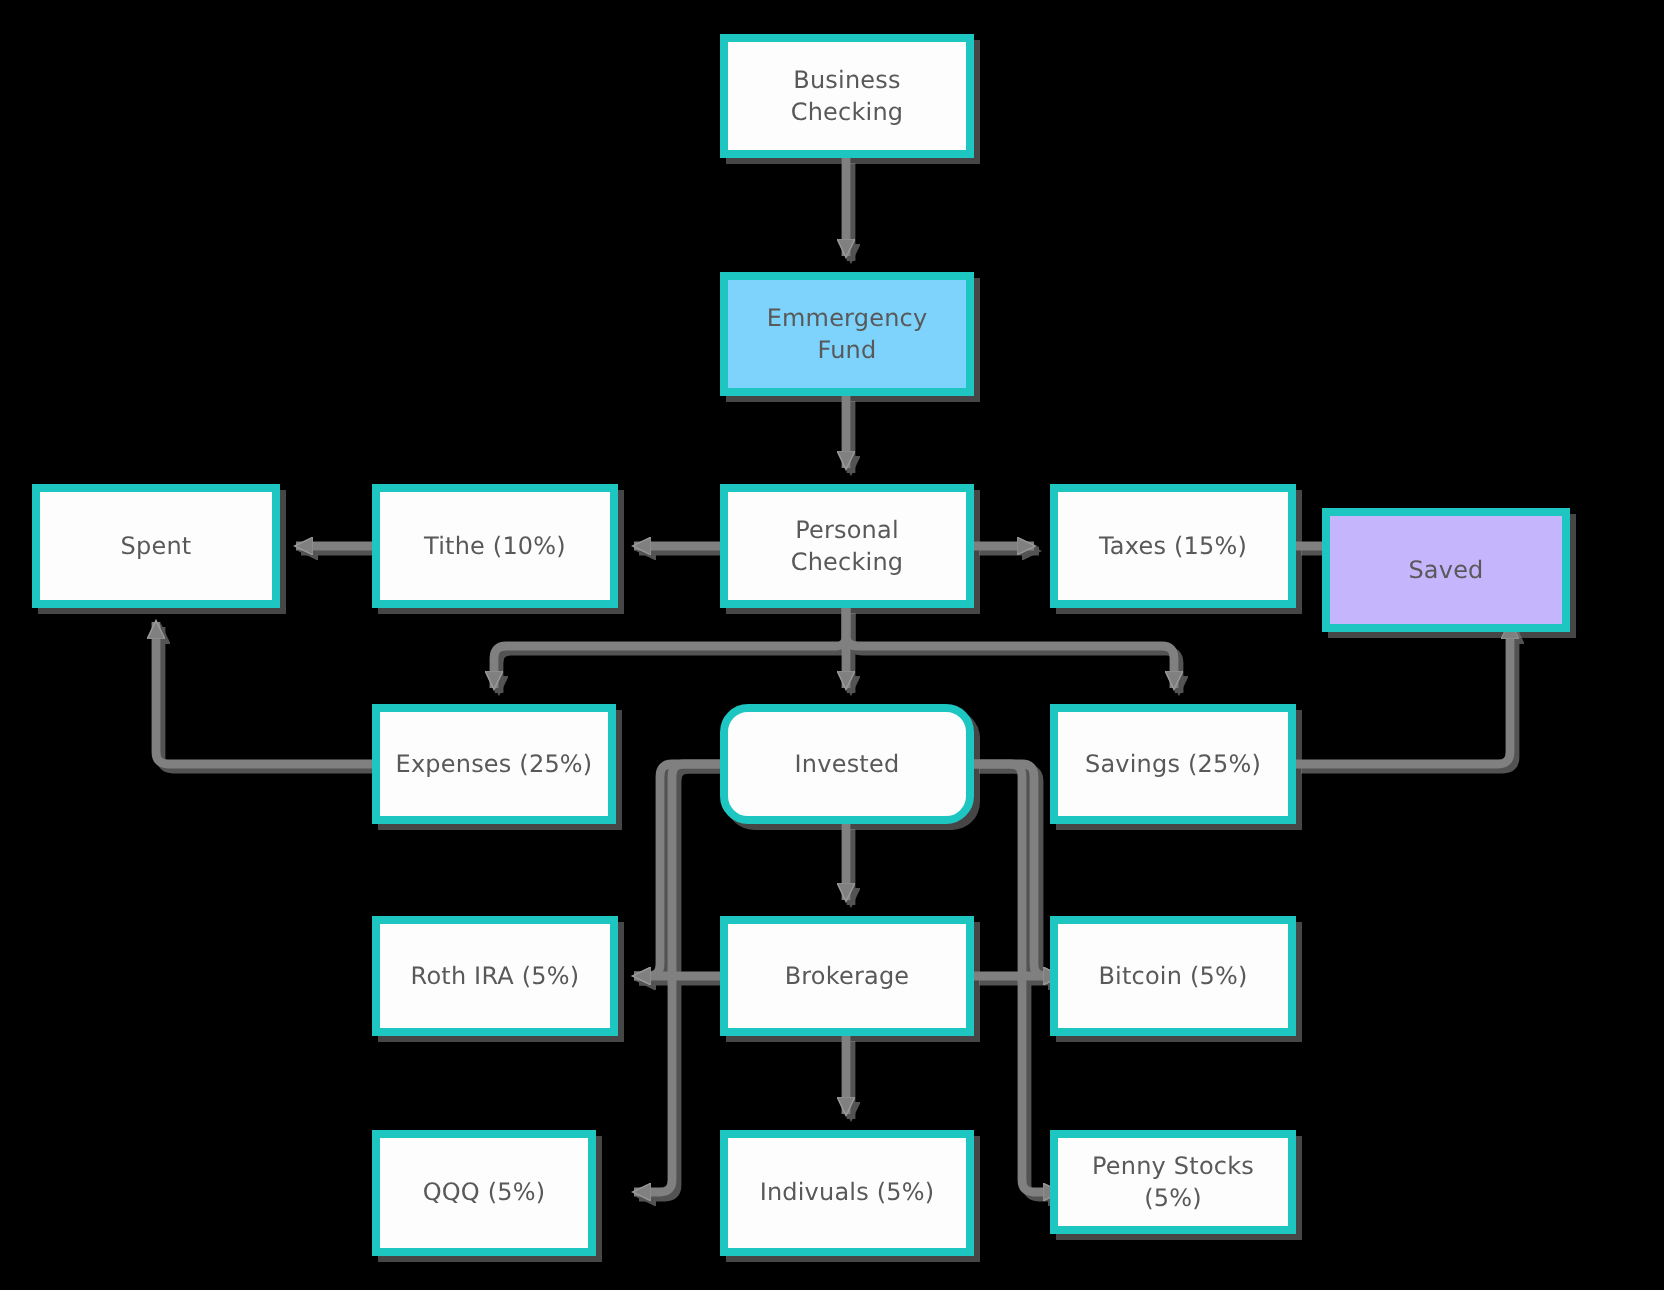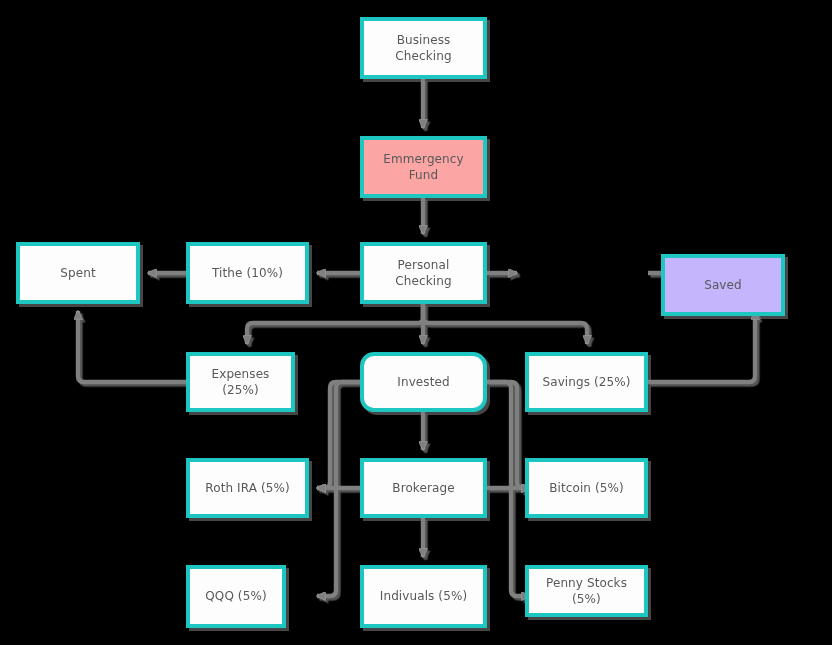--- a/index.html
+++ b/index.html
@@ -102,56 +102,59 @@
       <path d="M487,488 L530,488"></path>
 
       <path d="M423,518 L423,557"></path>
     </g>
   </svg>
 
   <div class="node" style="left: 360px; top: 17px; width: 127px; height: 62px; background: rgb(253, 253, 253); border-color: rgb(30, 198, 194); color: rgb(89, 89, 89);">
     <span>Business
 Checking</span>
   </div>
-  <div class="node" style="left: 360px; top: 136px; width: 127px; height: 62px; background: #fca5a5; border-color: rgb(30, 198, 194); color: rgb(89, 89, 89);">
+  <div class="node" style="left: 360px; top: 136px; width: 127px; height: 62px; background: #7dd3fc; border-color: rgb(30, 198, 194); color: rgb(89, 89, 89);">
     <span>Emmergency
 Fund</span>
   </div>
   <div class="node" style="left: 16px; top: 242px; width: 124px; height: 62px; background: rgb(253, 253, 253); border-color: rgb(30, 198, 194); color: rgb(89, 89, 89);">
     <span>Spent</span>
   </div>
   <div class="node" style="left: 186px; top: 242px; width: 123px; height: 62px; background: rgb(253, 253, 253); border-color: rgb(30, 198, 194); color: rgb(89, 89, 89);">
     <span>Tithe (10%)</span>
   </div>
   <div class="node" style="left: 360px; top: 242px; width: 127px; height: 62px; background: rgb(253, 253, 253); border-color: rgb(30, 198, 194); color: rgb(89, 89, 89);">
     <span>Personal
 Checking</span>
   </div>
+  <div class="node" style="left: 525px; top: 242px; width: 123px; height: 62px; background: rgb(253, 253, 253); border-color: rgb(30, 198, 194); color: rgb(89, 89, 89);">
+    <span>Taxes (15%)</span>
+  </div>
   <div class="node" style="left: 661px; top: 242px; width: 124px; height: 62px; background: #c4b5fd; border-color: rgb(30, 198, 194); color: rgb(89, 89, 89); margin-top: 12px;">
     <span>Saved</span>
   </div>
-  <div class="node" style="left: 186px; top: 352px; width: 109px; height: 60px; background: rgb(253, 253, 253); border-color: rgb(30, 198, 194); color: rgb(89, 89, 89);">
+  <div class="node" style="left: 186px; top: 352px; width: 122px; height: 60px; background: rgb(253, 253, 253); border-color: rgb(30, 198, 194); color: rgb(89, 89, 89);">
     <span>Expenses (25%)</span>
   </div>
   <div class="node" style="left: 360px; top: 352px; width: 127px; height: 60px; background: rgb(253, 253, 253); border-color: rgb(30, 198, 194); color: rgb(89, 89, 89); border-radius: 14px;">
     <span>Invested</span>
   </div>
   <div class="node" style="left: 525px; top: 352px; width: 123px; height: 60px; background: rgb(253, 253, 253); border-color: rgb(30, 198, 194); color: rgb(89, 89, 89);">
     <span>Savings (25%)</span>
   </div>
   <div class="node" style="left: 186px; top: 458px; width: 123px; height: 60px; background: rgb(253, 253, 253); border-color: rgb(30, 198, 194); color: rgb(89, 89, 89);">
     <span>Roth IRA (5%)</span>
   </div>
   <div class="node" style="left: 360px; top: 458px; width: 127px; height: 60px; background: rgb(253, 253, 253); border-color: rgb(30, 198, 194); color: rgb(89, 89, 89); justify-content: center;">
     <span>Brokerage</span>
   </div>
   <div class="node" style="left: 525px; top: 458px; width: 123px; height: 60px; background: rgb(253, 253, 253); border-color: rgb(30, 198, 194); color: rgb(89, 89, 89);">
     <span>Bitcoin (5%)</span>
   </div>
-  <div class="node" style="left: 186px; top: 565px; width: 100px; height: 63px; background: rgb(253, 253, 253); border-color: rgb(30, 198, 194); color: rgb(89, 89, 89);">
+  <div class="node" style="left: 186px; top: 565px; width: 112px; height: 63px; background: rgb(253, 253, 253); border-color: rgb(30, 198, 194); color: rgb(89, 89, 89);">
     <span>QQQ (5%)</span>
   </div>
   <div class="node" style="left: 360px; top: 565px; width: 127px; height: 63px; background: rgb(253, 253, 253); border-color: rgb(30, 198, 194); color: rgb(89, 89, 89);">
     <span>Indivuals (5%)</span>
   </div>
   <div class="node" style="left: 525px; top: 565px; width: 123px; height: 52px; background: rgb(253, 253, 253); border-color: rgb(30, 198, 194); color: rgb(89, 89, 89);">
     <span>Penny Stocks
 (5%)</span>
   </div>
 

